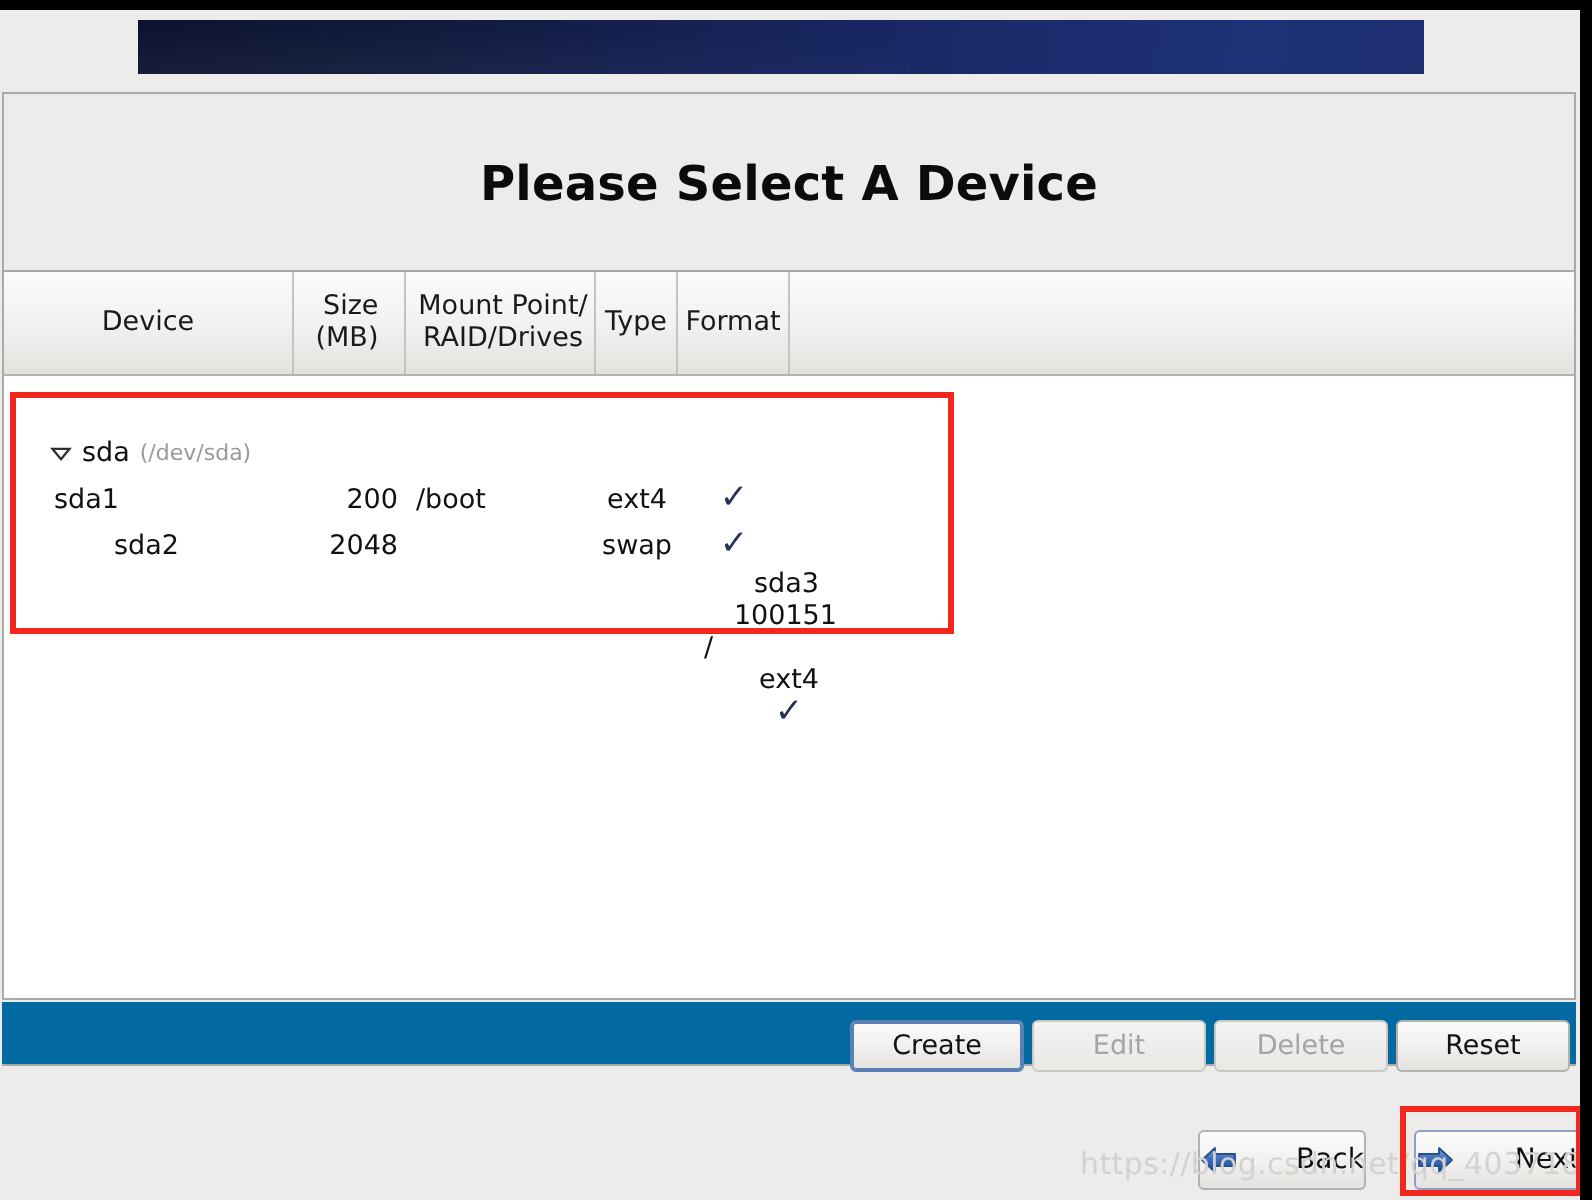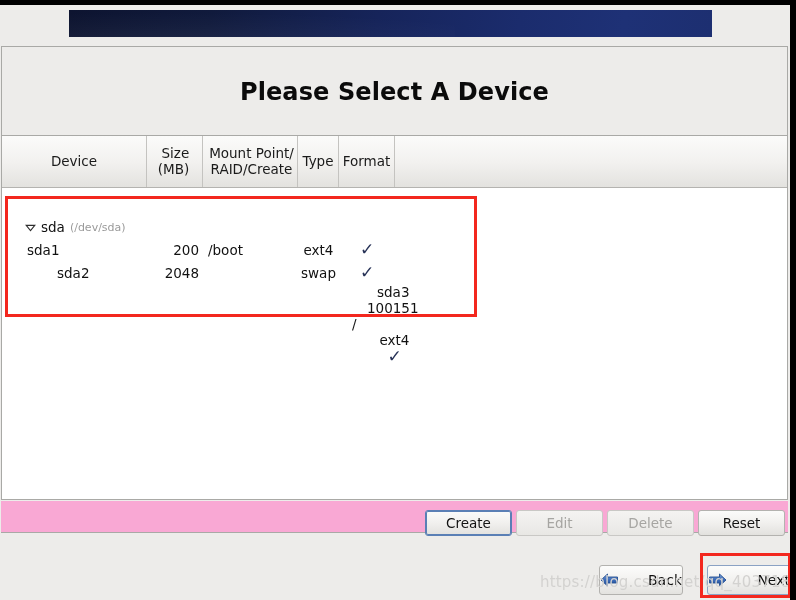--- a/index.html
+++ b/index.html
@@ -181,21 +181,21 @@
     font-weight: 500;
   }
 
   
   #action-bar {
     position: absolute;
     left: 1px;
     top: 496px;
     width: 787px;
     height: 32px;
-    background: #f9a8d4;
+    background: #0369a1;
     border-bottom: 1px solid #a9a9a6;
     box-sizing: border-box;
   }
   .btn {
     position: absolute;
     height: 26px;
     background: linear-gradient(180deg, #fbfbfa 0%, #f1f0ee 50%, #e2e1de 100%);
     border: 1px solid #b3b2af;
     border-radius: 3px;
     font-family: "DejaVu Sans", "Liberation Sans", sans-serif;
@@ -300,21 +300,21 @@
         </div>
         <div class="th c-size">
           <span>
             <span>Size</span><br>
             <span>(MB)</span>
           </span>
         </div>
         <div class="th c-mount">
           <span>
             <span>Mount Point/</span><br>
-            <span>RAID/Create</span>
+            <span>RAID/Drives</span>
           </span>
         </div>
         <div class="th c-type">
           <span>Type</span>
         </div>
         <div class="th c-format">
           <span>Format</span>
         </div>
         <div class="th c-pad"></div>
       </div>

